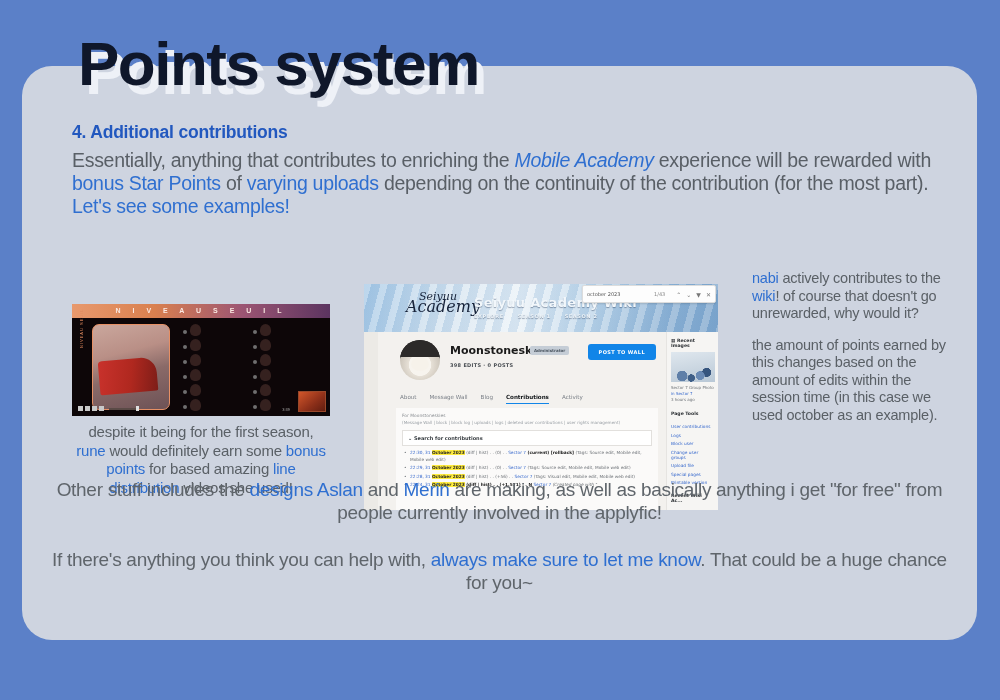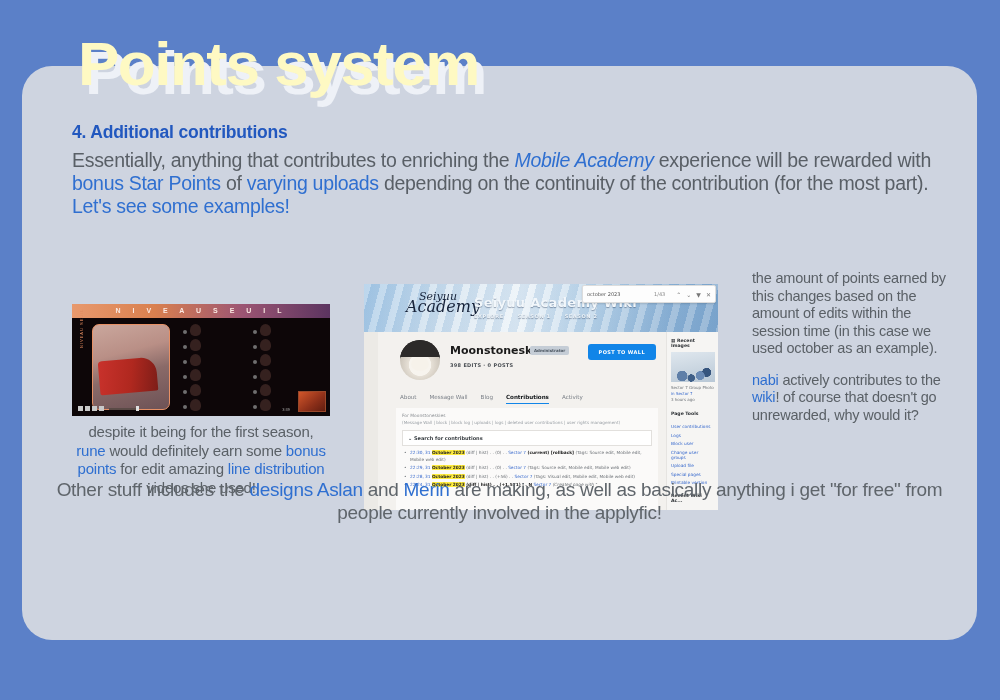--- a/index.html
+++ b/index.html
@@ -10,21 +10,21 @@
   }
   body { background: #5b80c8; position: relative; }
 
   
   #title {
     position: absolute;
     left: 78px; top: 28px;
     font-size: 62px;
     font-weight: bold;
     letter-spacing: -1.5px;
-    color: #fef9c3;
+    color: #0f172a;
     text-shadow: 7px 9px 0 #eef1f7;
     z-index: 5;
     white-space: nowrap;
   }
 
   
   #card {
     position: absolute;
     left: 22px; top: 66px;
     width: 955px; height: 574px;
@@ -330,21 +330,21 @@
             <span class="ctrl"></span>
             <span class="ctrl"></span>
             <span class="ctrl"></span>
             <span class="ctrl"></span>
             <span id="vid-seek"></span>
           </div>
           <div id="vid-time">3:39</div>
           <div id="vid-thumb-br"></div>
         </div>
         <div class="cap">
-          <span>despite it being for the first season, </span><span class="bl">rune</span><span> would definitely earn some </span><span class="bl">bonus points</span><span> for edit amazing </span><span class="bl">line distribution</span><span> videos she used!</span>
+          <span>despite it being for the first season, </span><span class="bl">rune</span><span> would definitely earn some </span><span class="bl">bonus points</span><span> for based amazing </span><span class="bl">line distribution</span><span> videos she used!</span>
         </div>
       </div>
 
       <div id="shot">
         <div id="shot-banner">
           <div id="logo-script">
             <div>Seiyuu</div>
             <div class="l2">Academy</div>
           </div>
           <div id="wiki-title">Seiyuu Academy Wiki</div>
@@ -438,26 +438,29 @@
               <div>Upload file</div>
               <div>Special pages</div>
               <div>Printable version</div>
             </div>
             <div id="side-rw">Recent Wiki Ac...</div>
           </div>
         </div>
       </div>
 
       <div id="col-right">
-        <p>the amount of points earned by this changes based on the amount of edits within the session time (in this case we used october as an example).</p>
         <p>
           <span class="bl">nabi</span><span> actively contributes to the </span><span class="bl">wiki</span><span>! of course that doesn't go unrewarded, why would it?</span>
         </p>
+        <p>the amount of points earned by this changes based on the amount of edits within the session time (in this case we used october as an example).</p>
       </div>
     </div>
 
     <div class="bottom" id="bottom1">
       <span>Other stuff includes the </span><span class="bl">designs Aslan</span><span> and </span><span class="bl">Merin</span><span> are making, as well as basically anything i get "for free" from people currently involved in the applyfic!</span>
     </div>
 
+    <div class="bottom" id="bottom2">
+      <span>If there's anything you think you can help with, </span><span class="bl">always make sure to let me know</span><span>. That could be a huge chance for you~</span>
+    </div>
 
   </div>
 </div>
 
 </body></html>

